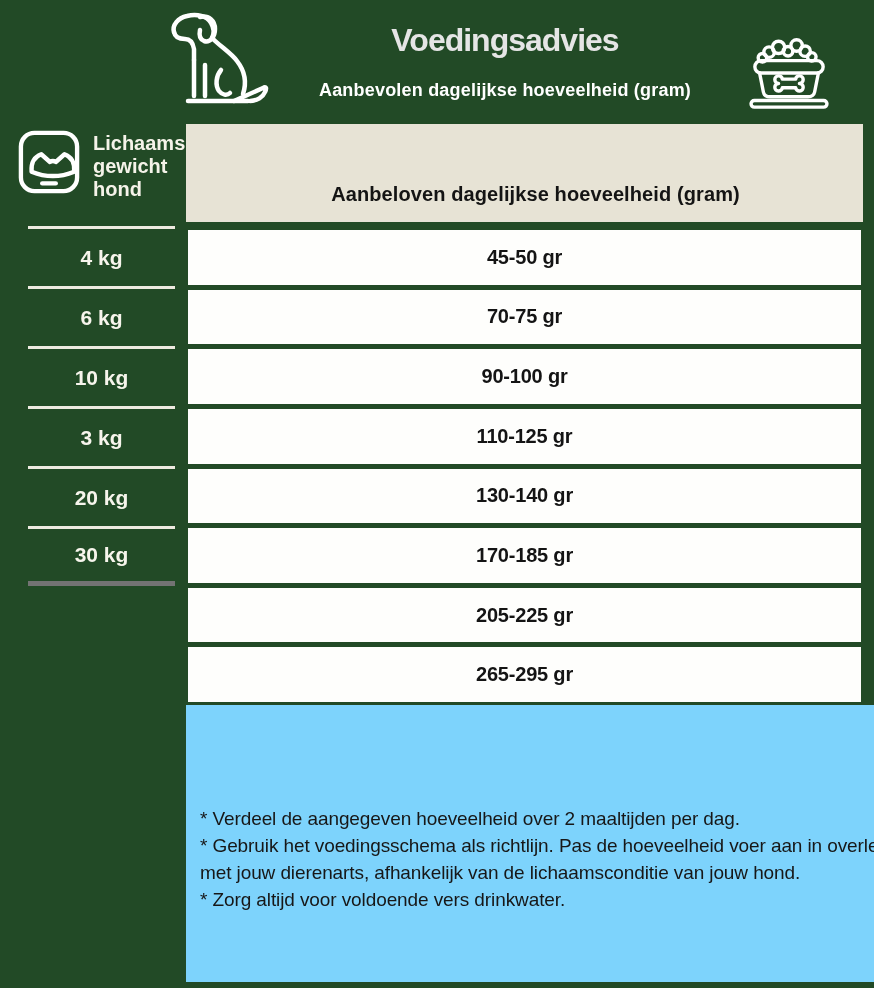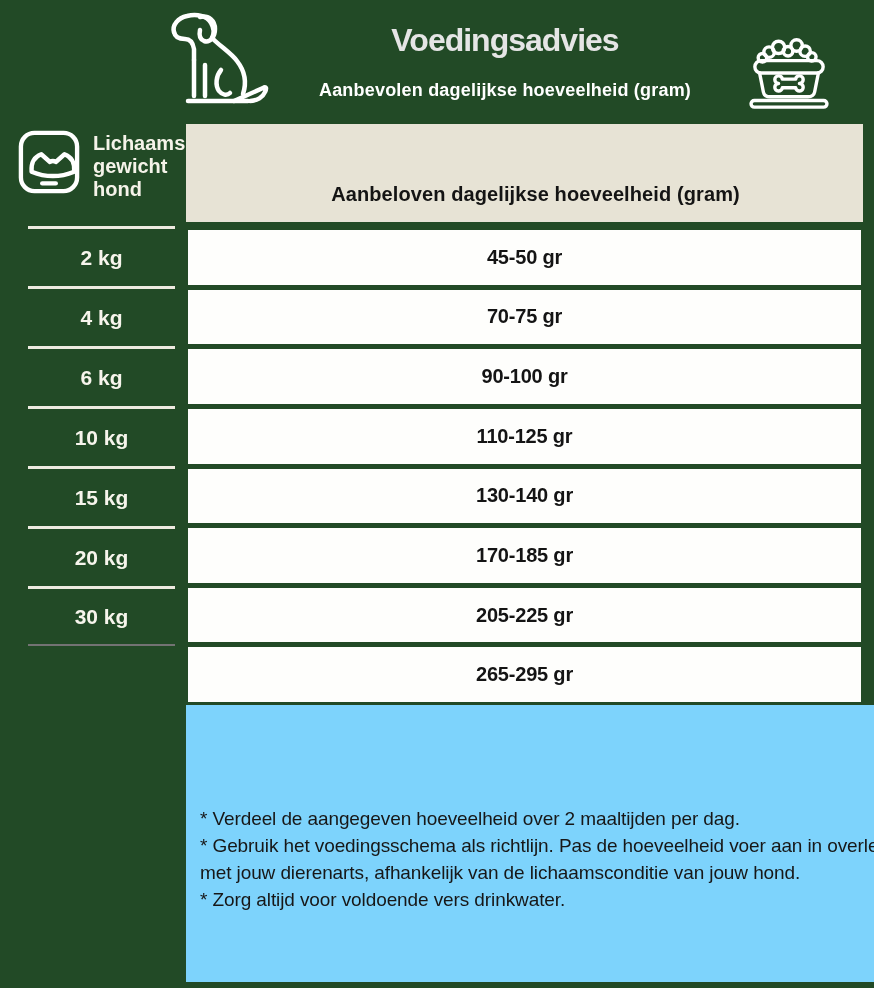--- a/index.html
+++ b/index.html
@@ -29,21 +29,21 @@
   .weight-head-label {
     color:#F5F3E9; font-size:20px; font-weight:700; line-height:23px; padding-top:2px;
   }
 
   
   .weight-col { position:absolute; left:28px; top:226px; width:147px; height:480px; }
   .weight-cell {
     height:60px; border-top:3px solid #EDEAE0;
     display:flex; align-items:center; justify-content:center;
   }
-  .weight-col .weight-cell:last-child { border-bottom:2px solid #737373; height:60px; }
+  .weight-col .weight-cell:last-child { border-bottom:5px solid #737373; height:60px; }
   .weight-cell span { color:#F7F5EC; font-size:21px; font-weight:700; }
 
   
   .amount-header {
     position:absolute; left:186px; top:124px; width:677px; height:98px;
     background:#E7E3D5;
     display:flex; align-items:flex-end; justify-content:center;
     padding-bottom:16px;
   }
   .amount-header span { color:#141414; font-size:20px; font-weight:700; letter-spacing:0.1px;margin-left:22px; }
@@ -118,33 +118,30 @@
     </svg>
     <div class="weight-head-label">
       <div>Lichaams-</div>
       <div>gewicht</div>
       <div>hond</div>
     </div>
   </div>
 
   <div class="weight-col">
     <div class="weight-cell">
-        <span>2 kg</span>
-      </div>
-    <div class="weight-cell">
         <span>4 kg</span>
       </div>
     <div class="weight-cell">
         <span>6 kg</span>
       </div>
     <div class="weight-cell">
         <span>10 kg</span>
       </div>
     <div class="weight-cell">
-        <span>15 kg</span>
+        <span>3 kg</span>
       </div>
     <div class="weight-cell">
         <span>20 kg</span>
       </div>
     <div class="weight-cell">
         <span>30 kg</span>
       </div>
   </div>
 
   <div class="amount-header">

